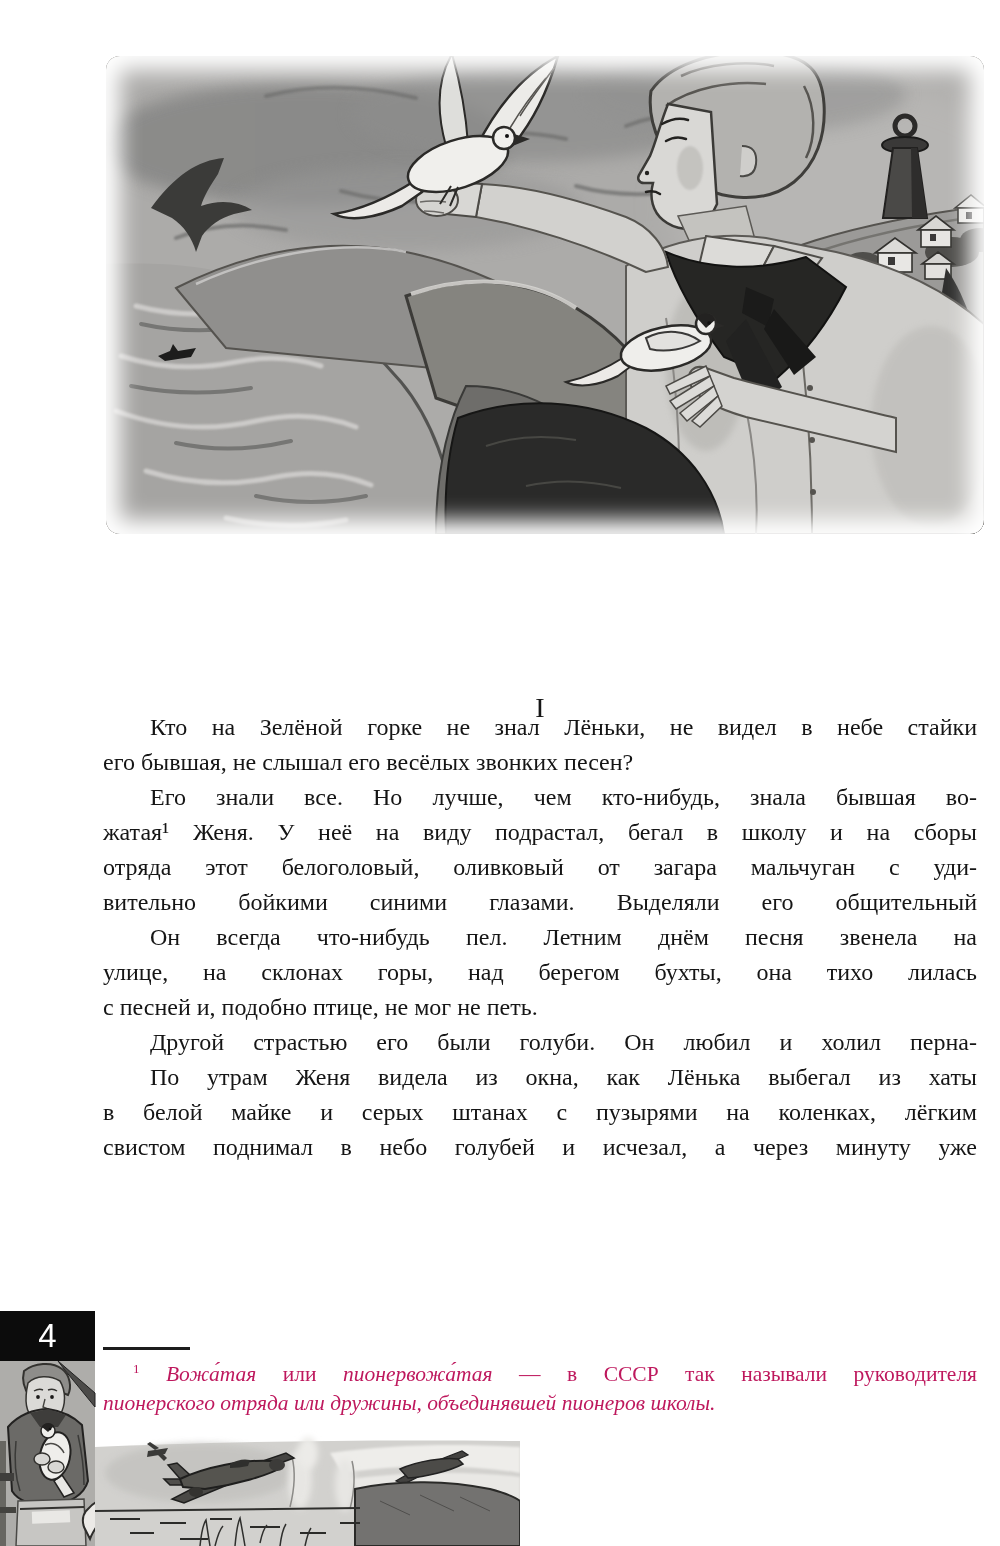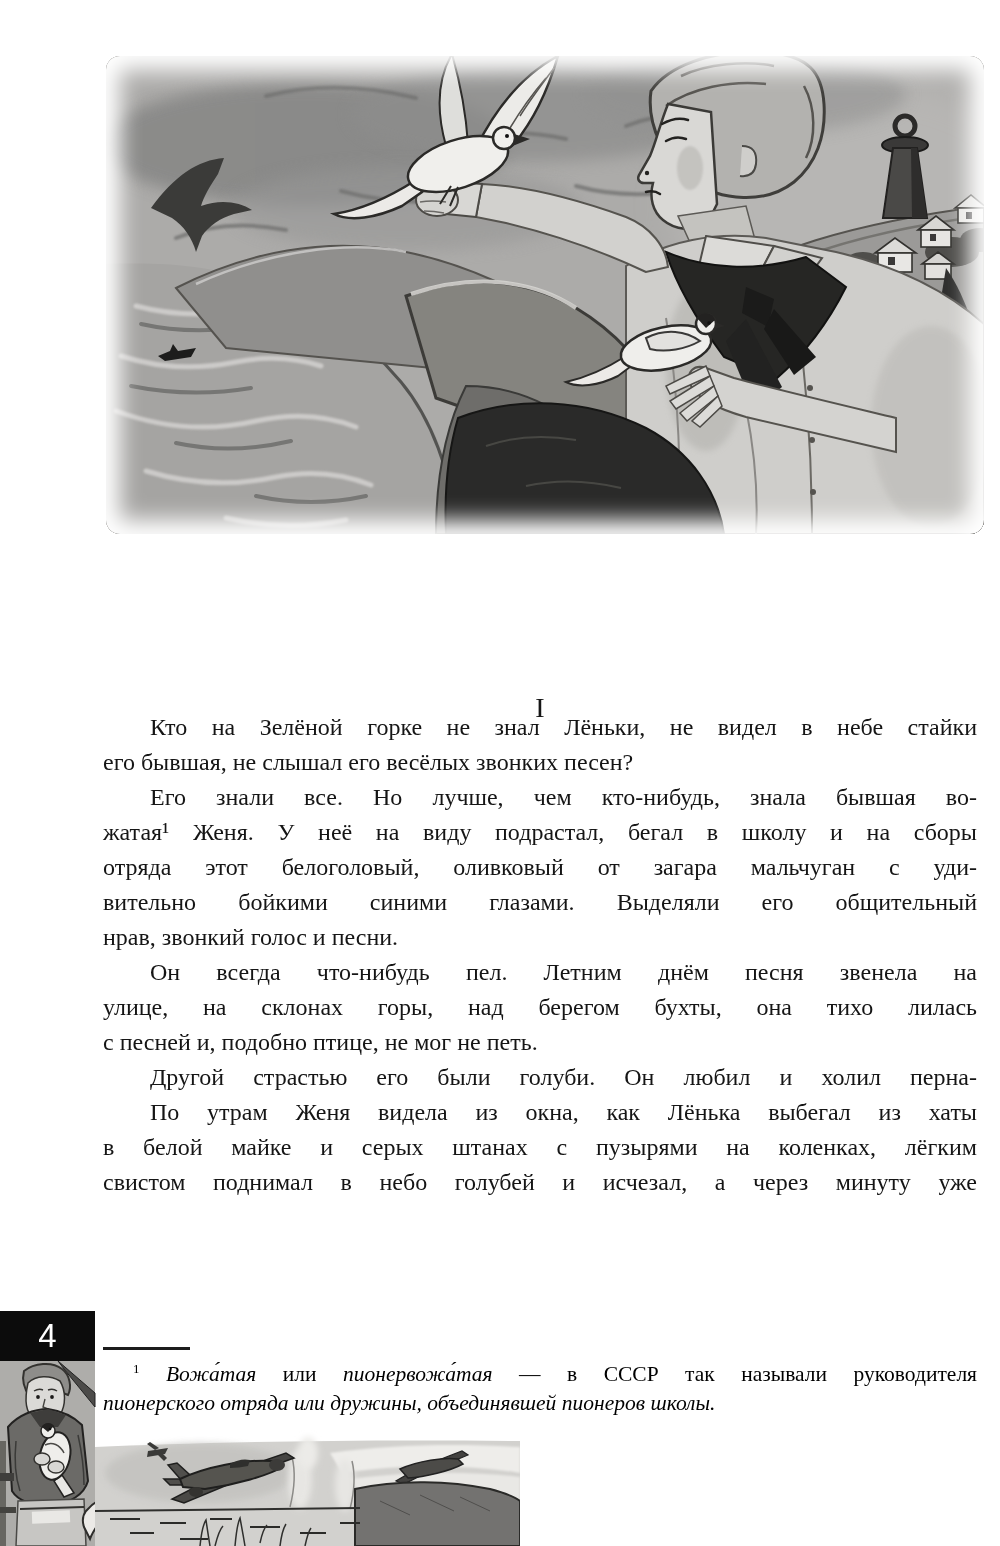--- a/index.html
+++ b/index.html
@@ -32,21 +32,21 @@
     font-size:24px;line-height:35px;color:#151515;
   }
   .line{text-align:justify;text-align-last:justify;}
   .line.end{text-align-last:left;}
   .para .line:first-child{text-indent:47px;}
 
   
   .fn-rule{position:absolute;left:103px;top:1347px;width:87px;height:3px;background:#1c1c1c;}
   .footnote{
     position:absolute;left:103px;top:1360px;width:874px;
-    font-size:21.5px;line-height:29px;color:#000000;
+    font-size:21.5px;line-height:29px;color:#be185d;
   }
   .fn-line1{text-align:justify;text-align-last:justify;text-indent:30px;}
   .fn-line1 sup{font-size:13px;line-height:0;}
   .fn-line1 i{font-style:italic;}
   .fn-line2{text-align:left;font-style:italic;}
 
   
   .pagenum{
     position:absolute;left:0;top:1311px;width:95px;height:50px;background:#0c0c0c;
     display:flex;align-items:center;justify-content:center;
@@ -253,21 +253,20 @@
   <div class="bodytext">
       <div class="para">
         <div class="line">Кто на Зелёной горке не знал Лёньки, не видел в небе стайки</div>
         <div class="line end">его бывшая, не слышал его весёлых звонких песен?</div>
       </div>
       <div class="para">
         <div class="line">Его знали все. Но лучше, чем кто-нибудь, знала бывшая во-</div>
         <div class="line">жатая¹ Женя. У неё на виду подрастал, бегал в школу и на сборы</div>
         <div class="line">отряда этот белоголовый, оливковый от загара мальчуган с уди-</div>
         <div class="line">вительно бойкими синими глазами. Выделяли его общительный</div>
-        <div class="line end">нрав, звонкий голос и песни.</div>
       </div>
       <div class="para">
         <div class="line">Он всегда что-нибудь пел. Летним днём песня звенела на</div>
         <div class="line">улице, на склонах горы, над берегом бухты, она тихо лилась</div>
         <div class="line end">с песней и, подобно птице, не мог не петь.</div>
       </div>
       <div class="para">
         <div class="line">Другой страстью его были голуби. Он любил и холил перна-</div>
       </div>
       <div class="para">

